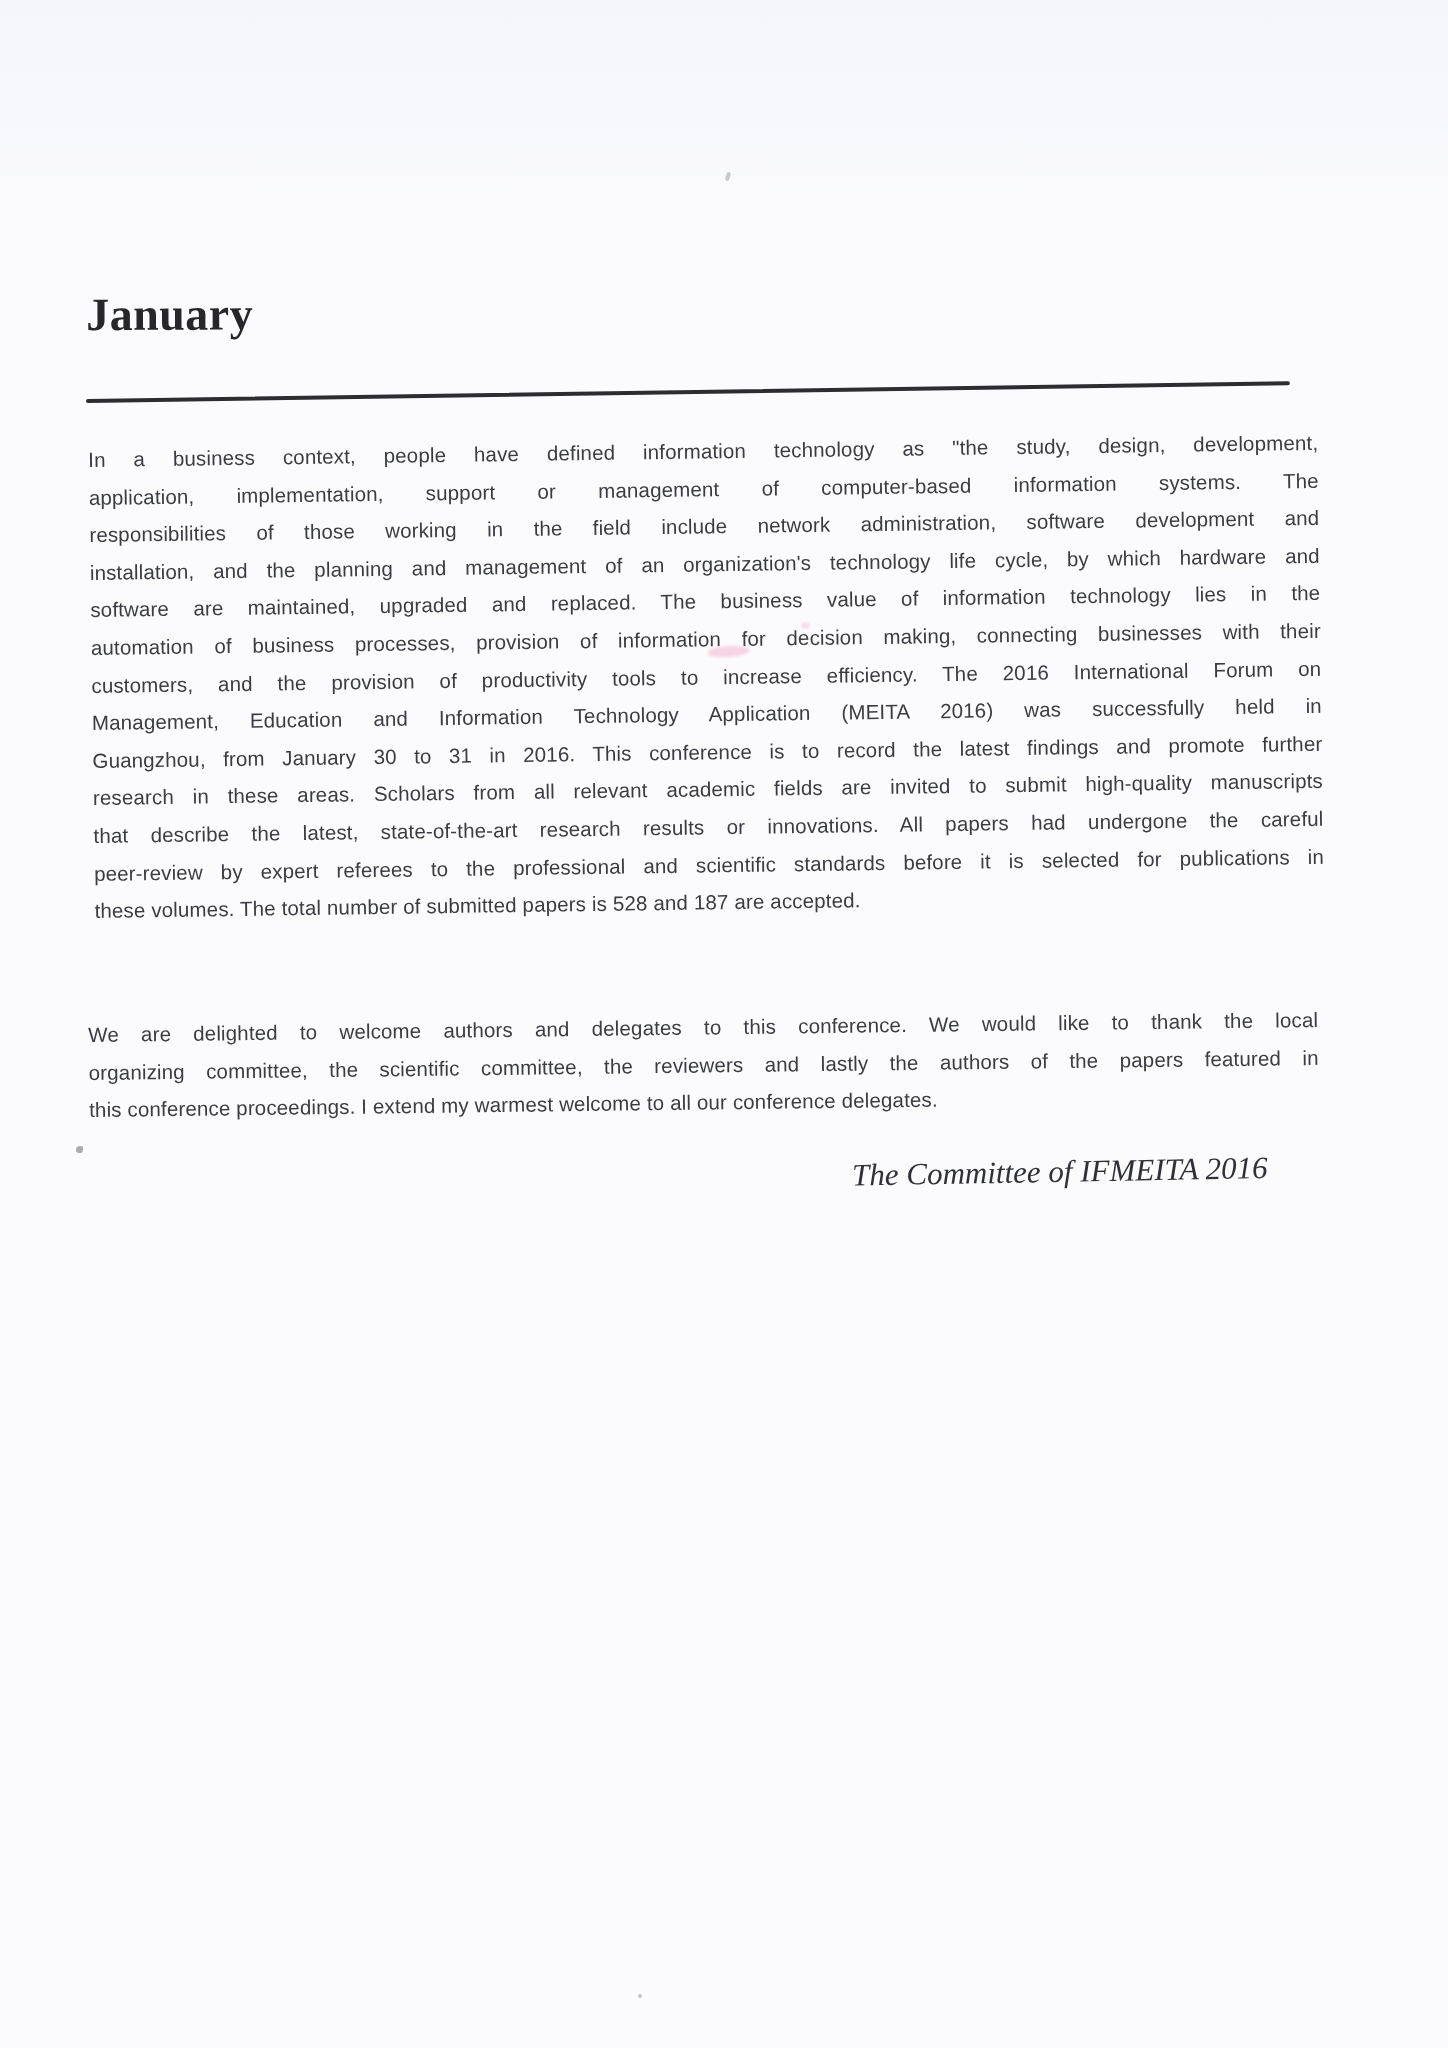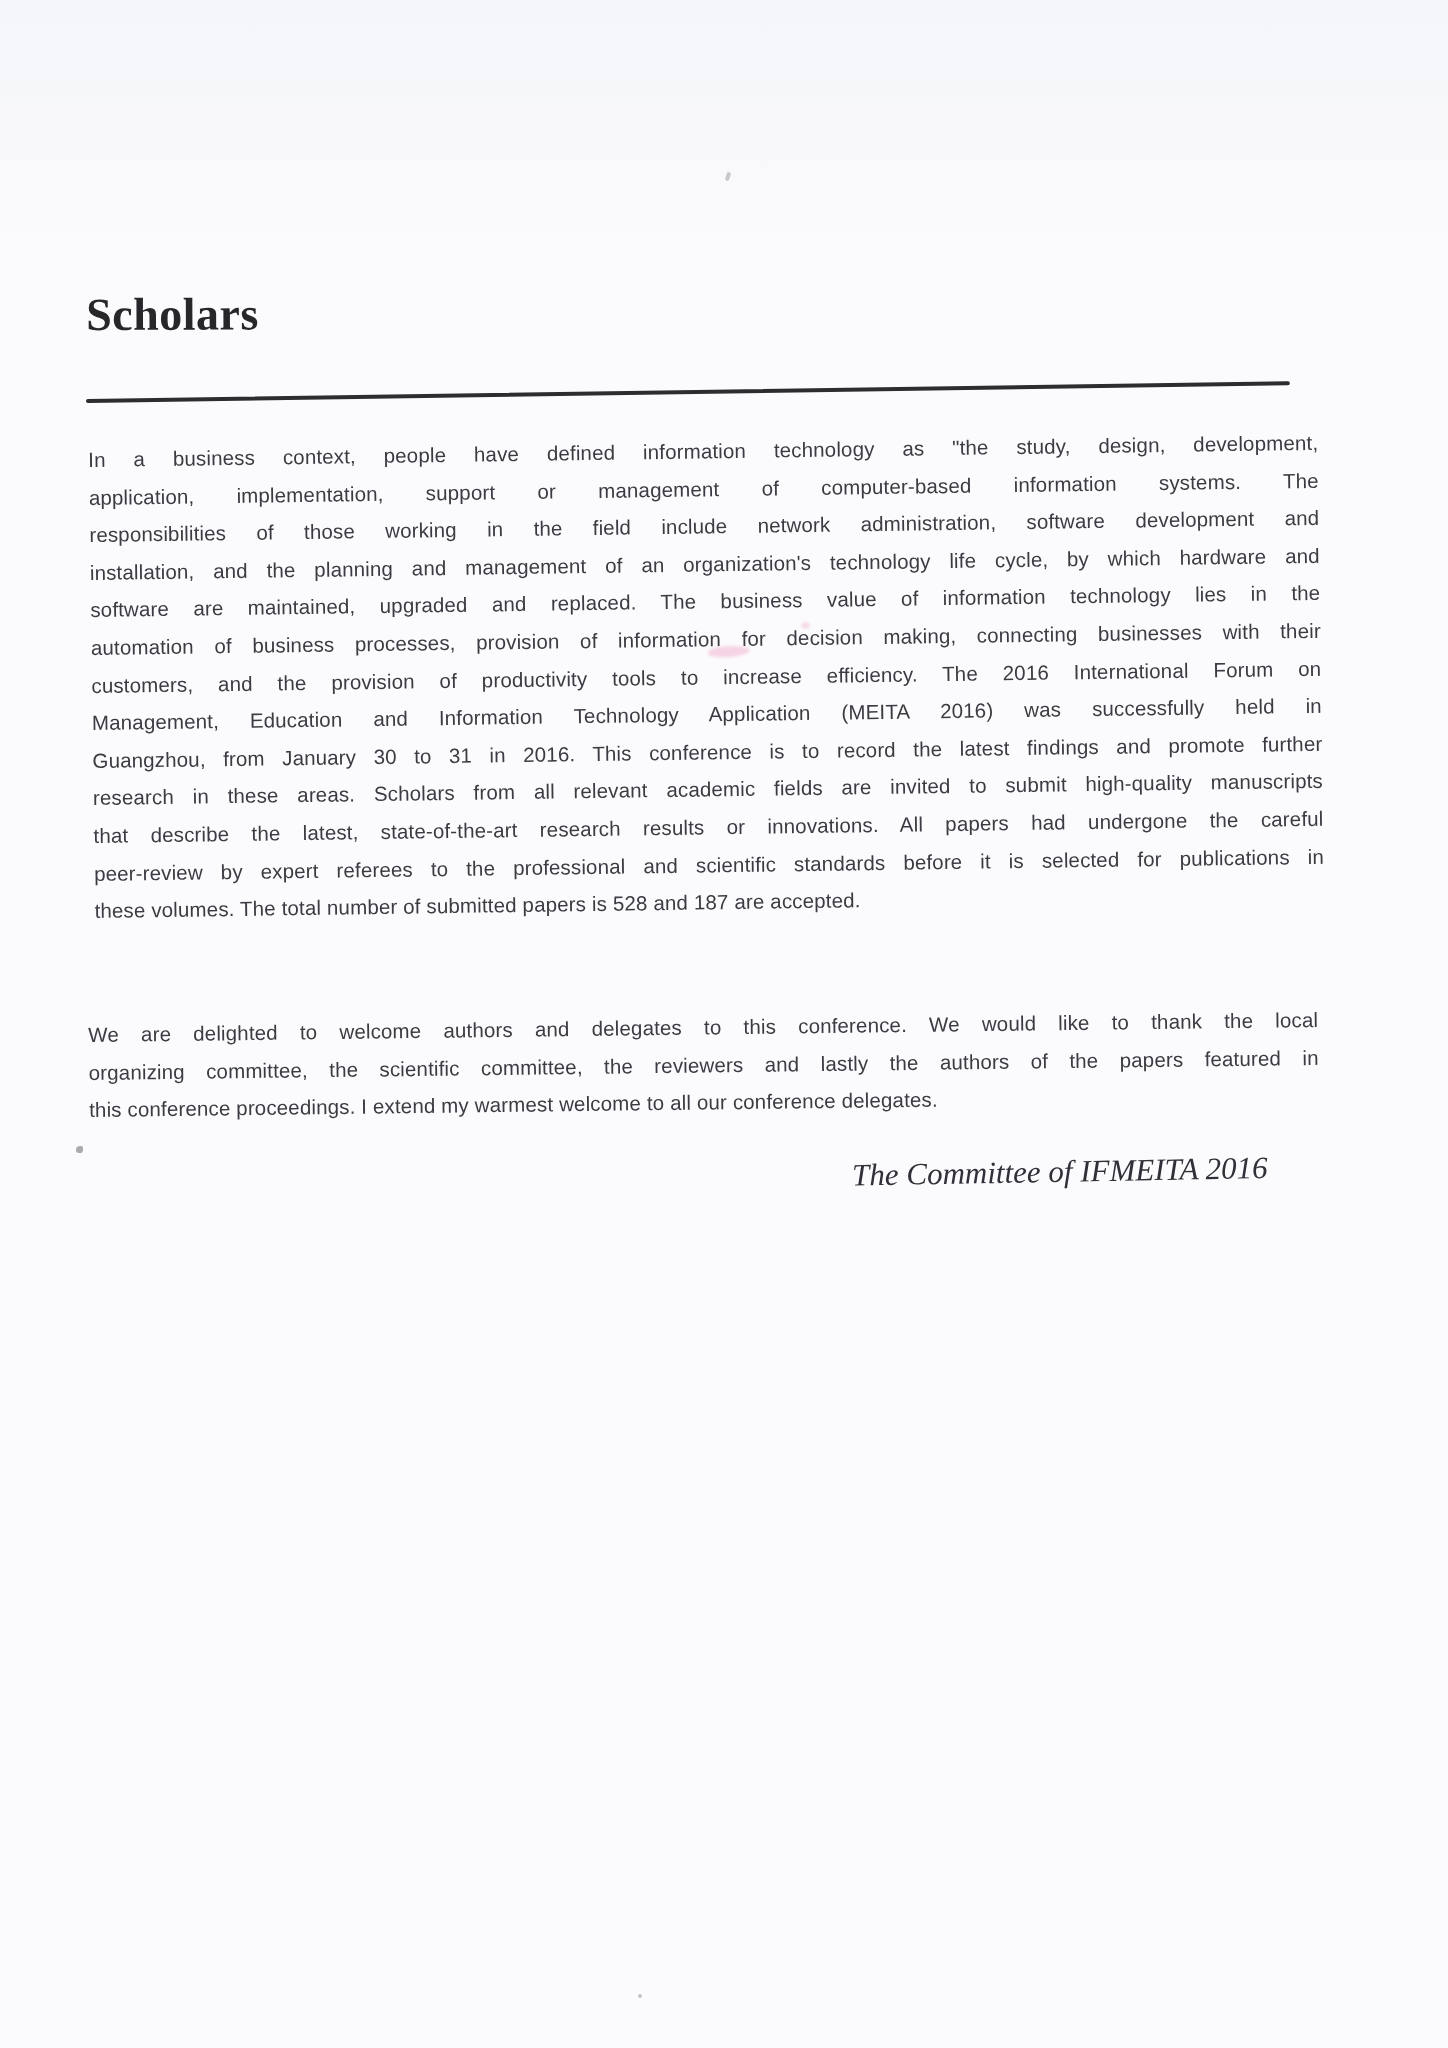--- a/index.html
+++ b/index.html
@@ -146,21 +146,21 @@
     height: 4px;
     background: #c3c3ca;
     border-radius: 50%;
   }
 </style>
 </head>
 <body>
 
 <div class="page">
 
-  <h1 class="doc-title">Scholars</h1>
+  <h1 class="doc-title">January</h1>
 
   <div class="title-rule"></div>
 
   <div class="body-block para-1">
       <div class="tline just">In a business context, people have defined information technology as "the study, design, development,</div>
       <div class="tline just">application, implementation, support or management of computer-based information systems. The</div>
       <div class="tline just">responsibilities of those working in the field include network administration, software development and</div>
       <div class="tline just">installation, and the planning and management of an organization's technology life cycle, by which hardware and</div>
       <div class="tline just">software are maintained, upgraded and replaced. The business value of information technology lies in the</div>
       <div class="tline just">automation of business processes, provision of information for decision making, connecting businesses with their</div>

